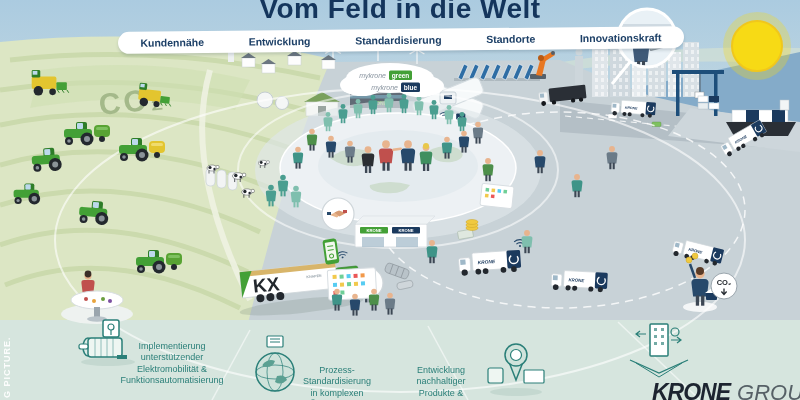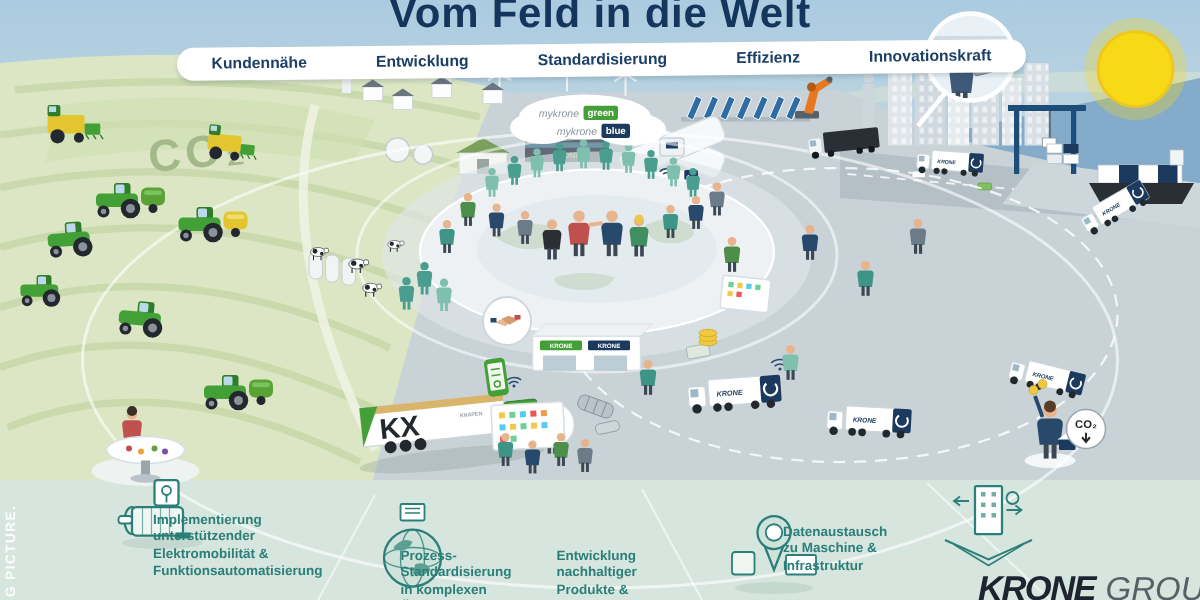--- a/index.html
+++ b/index.html
@@ -5,22 +5,22 @@
   html,body{margin:0;padding:0;background:#9fb3bd}
   .stage{position:relative;width:800px;height:400px;overflow:hidden;background:#cfe0dc;
          font-family:"Liberation Sans",sans-serif}
   svg{position:absolute;left:0;top:0;font-family:"Liberation Sans",sans-serif}
   .title{position:absolute;top:-7px;left:0;right:0;text-align:center;
          font-weight:900;font-size:28px;color:#14355c;letter-spacing:.5px}
   .values{position:absolute;left:118px;top:29px;width:566px;height:22px;background:#fff;
           border-radius:14px;transform:rotate(-.6deg);box-shadow:0 2px 3px rgba(40,60,80,.18);
           display:flex;justify-content:space-around;align-items:center}
   .values span{font-weight:bold;font-size:10.5px;color:#1c3f66;white-space:nowrap}
-  .flabel{position:absolute;white-space:pre-line;font-weight:bold;font-size:9px;line-height:1.25;
-          color:#2a7f78;width:140px;transform:translateX(-50%)}
+  .flabel{position:absolute;white-space:pre-line;font-weight:normal;font-size:9px;line-height:1.25;
+          color:#2a7f78;text-align:center;width:140px;transform:translateX(-50%)}
   .logo{position:absolute;left:652px;top:379px;display:flex;gap:7px;align-items:baseline}
   .logo-brand{font-style:italic;font-weight:900;font-size:23px;color:#1d2430;letter-spacing:-1px}
   .logo-suffix{font-style:italic;font-weight:400;font-size:22px;color:#566066}
   .side-label{position:absolute;left:2px;top:318px;height:80px;writing-mode:vertical-rl;
           transform:rotate(180deg);font-weight:bold;font-size:9px;letter-spacing:1px;
           color:rgba(255,255,255,.92)}
 </style>
 </head>
 <body>
 
@@ -559,39 +559,36 @@
   <path d="M13,-8 h9 m-3,-3 l4,3 -4,3" fill="none" stroke="#2a7f78" stroke-width="1.2"></path>
 </g>
 </svg>
 
 <div class="title">Vom Feld in die Welt</div>
 
 <div class="values">
   <span>Kundennähe</span>
   <span>Entwicklung</span>
   <span>Standardisierung</span>
-  <span>Effizienz</span>
+  <span>Standorte</span>
   <span>Innovationskraft</span>
 </div>
 
 <div class="flabel" style="left:172px;top:341px">Implementierung
 unterstützender
 Elektromobilität &amp;
 Funktionsautomatisierung</div>
 <div class="flabel" style="left:337px;top:365px">Prozess-
 Standardisierung
 in komplexen
 Ökosystemen</div>
 <div class="flabel" style="left:441px;top:365px">Entwicklung
 nachhaltiger
 Produkte &amp;
 Standorte</div>
-<div class="flabel" style="left:592px;top:349px">Datenaustausch
-zu Maschine &amp;
-Infrastruktur</div>
 
 <div class="logo">
   <span class="logo-brand">KRONE</span>
   <span class="logo-suffix">GROUP</span>
 </div>
 
 <div class="side-label">G PICTURE.</div>
 
 </div>
 

